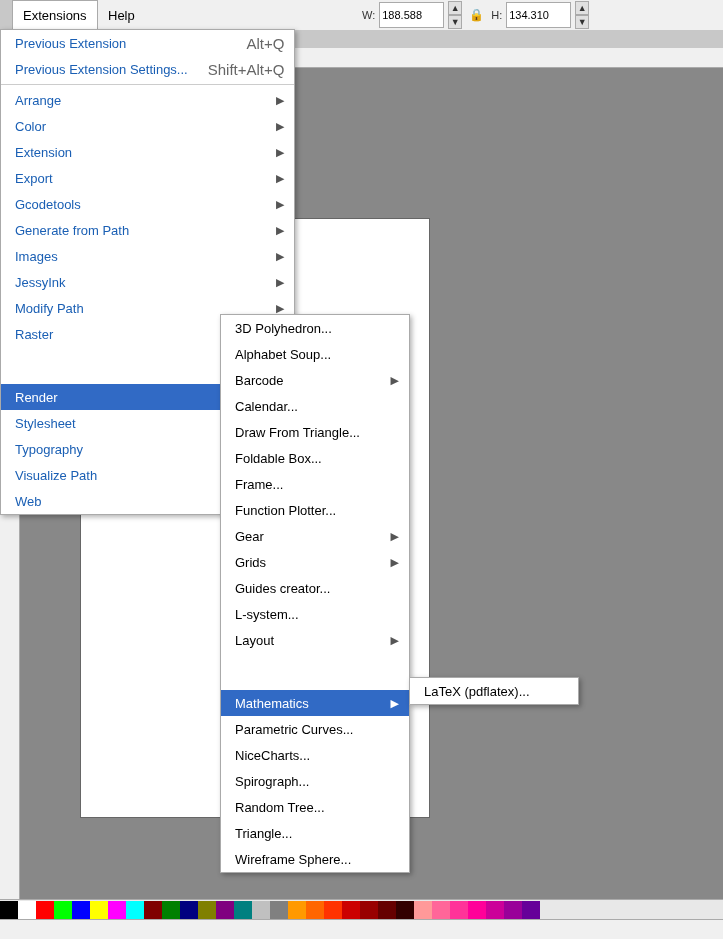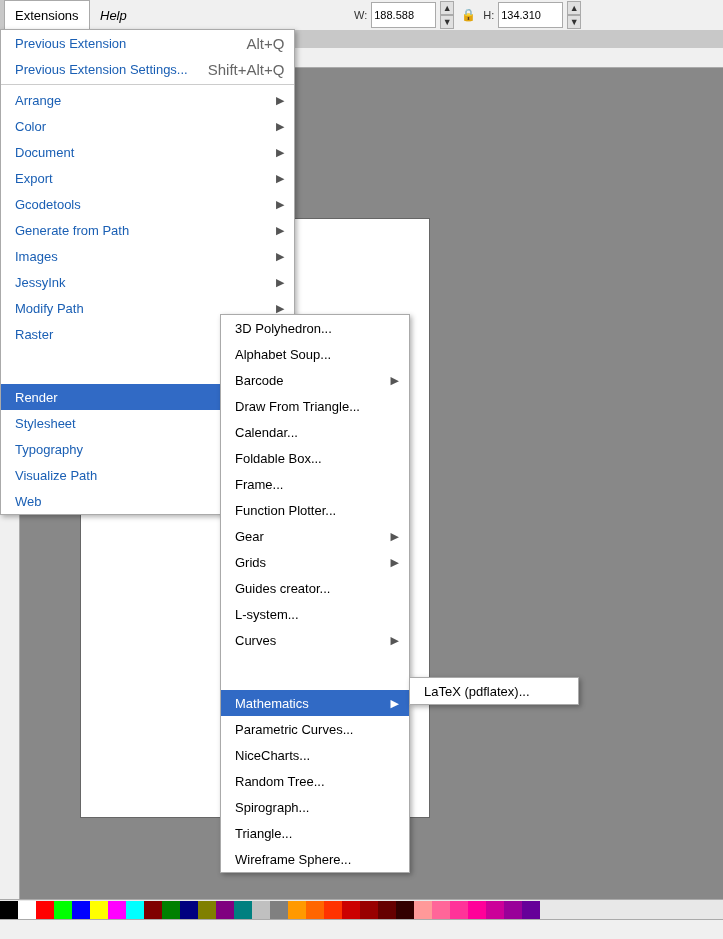--- a/index.html
+++ b/index.html
@@ -89,21 +89,21 @@
       display: flex;
       align-items: center;
       padding: 0 4px;
       font-size: 11px;
       color: #333;
     }
 
     
     .menu-bar {
       position: absolute;
-      top: 0; left: 4px; right: 0;
+      top: 0; left: 12px; right: 0;
       height: 30px;
       display: flex;
       align-items: center;
       z-index: 200;
     }
 
     .menu-top-item {
       padding: 4px 10px;
       cursor: pointer;
       font-size: 13px;
@@ -115,21 +115,20 @@
       background: white;
       border: 1px solid #aaa;
       border-bottom: 1px solid white;
       position: relative;
       z-index: 201;
       color: #000;
     }
     .menu-top-item.help {
       color: #000;
       background: #f0f0f0;
-      font-style: italic;
     }
 
     
     .dropdown {
       position: absolute;
       background: white;
       border: 1px solid #aaa;
       box-shadow: 2px 2px 5px rgba(0,0,0,0.3);
       min-width: 200px;
       z-index: 300;
@@ -296,21 +295,21 @@
   <div class="divider"></div>
   <div class="dropdown-item">
     <span>Arrange</span>
     <span class="arrow">▶</span>
   </div>
   <div class="dropdown-item">
     <span>Color</span>
     <span class="arrow">▶</span>
   </div>
   <div class="dropdown-item">
-    <span>Document</span>
+    <span>Extension</span>
     <span class="arrow">▶</span>
   </div>
   <div class="dropdown-item">
     <span>Export</span>
     <span class="arrow">▶</span>
   </div>
   <div class="dropdown-item">
     <span>Gcodetools</span>
     <span class="arrow">▶</span>
   </div>
@@ -361,24 +360,24 @@
     <span>3D Polyhedron...</span>
   </div>
   <div class="dropdown-item black-text">
     <span>Alphabet Soup...</span>
   </div>
   <div class="dropdown-item black-text">
     <span>Barcode</span>
     <span class="arrow" style="color:#555;">▶</span>
   </div>
   <div class="dropdown-item black-text">
+    <span>Calendar...</span>
+  </div>
+  <div class="dropdown-item black-text">
     <span>Draw From Triangle...</span>
-  </div>
-  <div class="dropdown-item black-text">
-    <span>Calendar...</span>
   </div>
   <div class="dropdown-item black-text">
     <span>Foldable Box...</span>
   </div>
   <div class="dropdown-item black-text">
     <span>Frame...</span>
   </div>
   <div class="dropdown-item black-text">
     <span>Function Plotter...</span>
   </div>
@@ -390,40 +389,40 @@
     <span>Grids</span>
     <span class="arrow" style="color:#555;">▶</span>
   </div>
   <div class="dropdown-item black-text">
     <span>Guides creator...</span>
   </div>
   <div class="dropdown-item black-text">
     <span>L-system...</span>
   </div>
   <div class="dropdown-item black-text">
-    <span>Curves</span>
+    <span>Layout</span>
     <span class="arrow" style="color:#555;">▶</span>
   </div>
   <div class="dropdown-item active">
     <span>Mathematics</span>
     <span class="arrow" style="color:white;">▶</span>
   </div>
   <div class="dropdown-item black-text">
     <span>Parametric Curves...</span>
   </div>
   <div class="dropdown-item black-text">
     <span>NiceCharts...</span>
   </div>
   <div class="dropdown-item black-text">
+    <span>Spirograph...</span>
+  </div>
+  <div class="dropdown-item black-text">
     <span>Random Tree...</span>
   </div>
   <div class="dropdown-item black-text">
-    <span>Spirograph...</span>
-  </div>
-  <div class="dropdown-item black-text">
     <span>Triangle...</span>
   </div>
   <div class="dropdown-item black-text">
     <span>Wireframe Sphere...</span>
   </div>
 </div>
 
 <div class="dropdown" style="position:absolute;top:677px;left:409px;min-width:170px;z-index:500;">
   <div class="dropdown-item black-text">
     <span>LaTeX (pdflatex)...</span>

